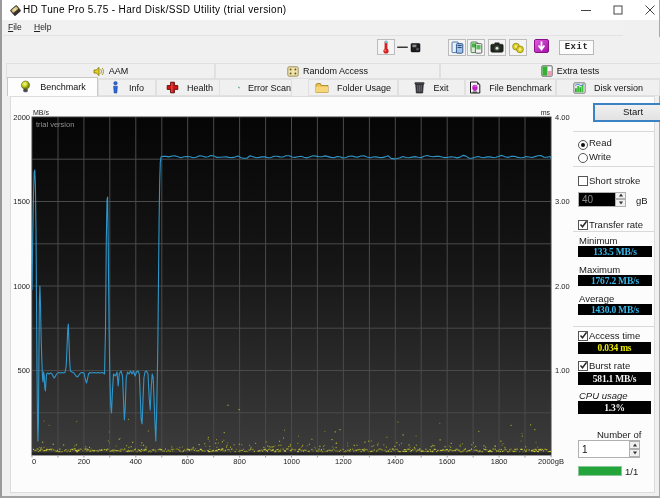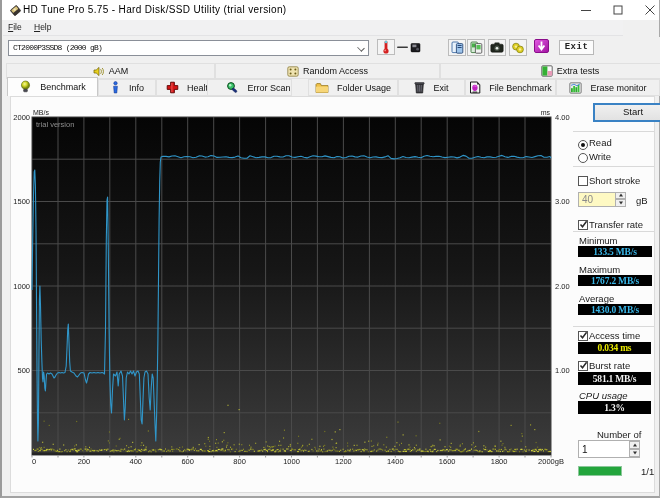--- a/index.html
+++ b/index.html
@@ -36,21 +36,21 @@
   font-size:9.5px; color:#111; line-height:14px;margin-left:12px; }
 .sep { position:absolute; left:571px; width:81px; height:1px; background:#d9d9d9; }
 .lab { position:absolute; font-size:9.5px; color:#1a1a1a; white-space:nowrap; }
 .cb { position:absolute; width:10px; height:10px; background:#fff; border:1px solid #555; }
 .cb svg { display:block; margin:-1px 0 0 0; }
 .rb { position:absolute; width:10px; height:10px; background:#fff; border:1px solid #555;
   border-radius:50%; }
 .rdot { position:absolute; left:2px; top:2px; width:4px; height:4px; border-radius:50%; background:#111; }
 .lcd { position:absolute; background:#000; display:flex; align-items:center; justify-content:center; }
 .lcd span { font-family:Liberation Serif, serif; font-weight:bold; letter-spacing:-0.2px; }
-.spin { position:absolute; background:#fef9c3; border:1px solid #b0b0b0; display:flex; align-items:center; }
+.spin { position:absolute; background:#000000; border:1px solid #b0b0b0; display:flex; align-items:center; }
 .spinbtns { position:absolute; width:11px; display:flex; flex-direction:column; }
 .sb,.sb2 { flex:1; background:#f0f0f0; border:1px solid #b0b0b0; position:relative; }
 .tri-up { position:absolute; left:50%; top:50%; transform:translate(-50%,-50%);
   width:0; height:0; border-left:2.5px solid transparent; border-right:2.5px solid transparent;
   border-bottom:3.5px solid #333; }
 .tri-dn { position:absolute; left:50%; top:50%; transform:translate(-50%,-50%);
   width:0; height:0; border-left:2.5px solid transparent; border-right:2.5px solid transparent;
   border-top:3.5px solid #333; }
 svg { display:block; }
 .chart-svg { position:absolute; left:0; top:96px; }
@@ -79,21 +79,20 @@
         <svg width="30" height="20">
           <path d="M10.5 5.5 L19.5 14.5 M19.5 5.5 L10.5 14.5" stroke="#444" stroke-width="1"></path>
         </svg>
       </div>
   </div>
   <div class="menubar">
       <span style="position:absolute;left:5px;top:1.5px;"><u>F</u>ile</span>
       <span style="position:absolute;left:31px;top:1.5px;"><u>H</u>elp</span>
     </div>
   <div class="toolbar">
-    <div class="combo">CT2000P3SSD8 (2000 gB)<div class="arr"></div></div>
     <div class="tbtn" style="left:374px;width:18px;height:16px;">
       <svg width="10" height="14" viewBox="0 0 10 14">
           <rect x="3.6" y="0.8" width="2.8" height="9" rx="1.4" fill="#d42020"></rect>
           <rect x="3.6" y="0.8" width="2.8" height="2.4" rx="1.2" fill="#6ac8d8"></rect>
           <circle cx="5" cy="11" r="2.6" fill="#d42020"></circle>
           <circle cx="4.2" cy="10.4" r="0.9" fill="#f08a8a"></circle>
         </svg>
     </div>
     <svg style="position:absolute;left:394px;top:8.5px;" width="12" height="3">
         <rect x="0" y="0.5" width="11" height="1.6" rx="0.8" fill="#3a3a3a"></rect>
@@ -194,21 +193,21 @@
         </svg>
         <span>Info</span>
       </div>
       <div class="tab" style="left:153px;width:67px;">
         <svg width="13" height="13" viewBox="0 0 13 13">
           <path d="M4.6 1.2 h3.8 v3.4 h3.4 v3.8 h-3.4 v3.4 h-3.8 v-3.4 h-3.4 v-3.8 h3.4 Z" fill="#d41616" stroke="#5d0505" stroke-width="0.9"></path>
           <path d="M5.4 2 h1 v9 h-1 Z" fill="#f26a6a" opacity="0.8"></path>
         </svg>
         <span>Health</span>
       </div>
-      <div class="tab" style="left:204px;width:85px;padding-left:18px;">
+      <div class="tab" style="left:216px;width:73px;padding-left:18px;">
         <svg width="13" height="13" viewBox="0 0 13 13">
           <circle cx="5" cy="5" r="3.4" fill="#39c26a" stroke="#0d4d1d" stroke-width="1"></circle>
           <circle cx="4.2" cy="4.2" r="1.2" fill="#b8f0c8"></circle>
           <rect x="7.2" y="6.6" width="5.4" height="2.4" rx="1" transform="rotate(40 7.2 6.6)" fill="#1b2f7a" stroke="#101d4d" stroke-width="0.4"></rect>
         </svg>
         <span>Error Scan</span>
       </div>
       <div class="tab" style="left:305px;width:90px;">
         <svg width="14" height="12" viewBox="0 0 14 12">
           <path d="M1 2.5 L1 10.5 L13 10.5 L13 3.6 L6.4 3.6 L5.4 1.6 L1.8 1.6 Z" fill="#f0c24a" stroke="#8a6a10" stroke-width="0.7"></path>
@@ -236,21 +235,21 @@
       </div>
       <div class="tab" style="left:553px;width:104px;">
         <svg width="13" height="12" viewBox="0 0 13 12">
           <rect x="0.8" y="0.8" width="11.4" height="10.4" rx="1" fill="#e8e8e8" stroke="#555" stroke-width="0.7"></rect>
           <rect x="2" y="6.2" width="1.8" height="4" fill="#2daa2d"></rect>
           <rect x="4.2" y="4" width="1.8" height="6.2" fill="#38c238"></rect>
           <rect x="6.4" y="5.2" width="1.8" height="5" fill="#2daa2d"></rect>
           <rect x="8.6" y="2.8" width="1.8" height="7.4" fill="#38c238"></rect>
           <path d="M2 3.4 L5 2.2 L8 3.8 L11 1.8" stroke="#2d7ad4" stroke-width="0.8" fill="none"></path>
         </svg>
-        <span>Erase monitor</span>
+        <span>Disk version</span>
       </div>
     </div>
   <svg class="chart-svg" width="660" height="397">
     <defs>
       <linearGradient id="plotbg" x1="0" y1="0" x2="0" y2="1">
         <stop offset="0" stop-color="#050505"></stop>
         <stop offset="0.45" stop-color="#161616"></stop>
         <stop offset="1" stop-color="#3c3c3c"></stop>
       </linearGradient>
     </defs>
@@ -949,14 +948,14 @@
     </div>
     <div class="spinbtns" style="left:627px;top:441px;height:16px;">
       <div class="sb2">
         <div class="tri-up"></div>
       </div>
       <div class="sb2">
         <div class="tri-dn"></div>
       </div>
     </div>
     <div style="position:absolute;left:576px;top:466px;width:44px;height:10px;background:#23a53c;border:1px solid #8cc79a;"></div>
-    <span class="lab" style="left:623px;top:465.5px;margin-left:16px;">1/1</span>
+    <span class="lab" style="left:623px;top:465.5px;">1/1</span>
 </div>
 
 </body></html>

